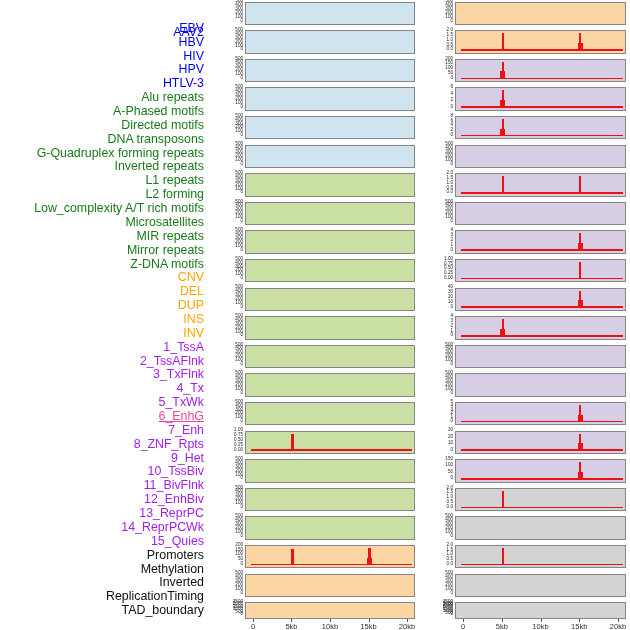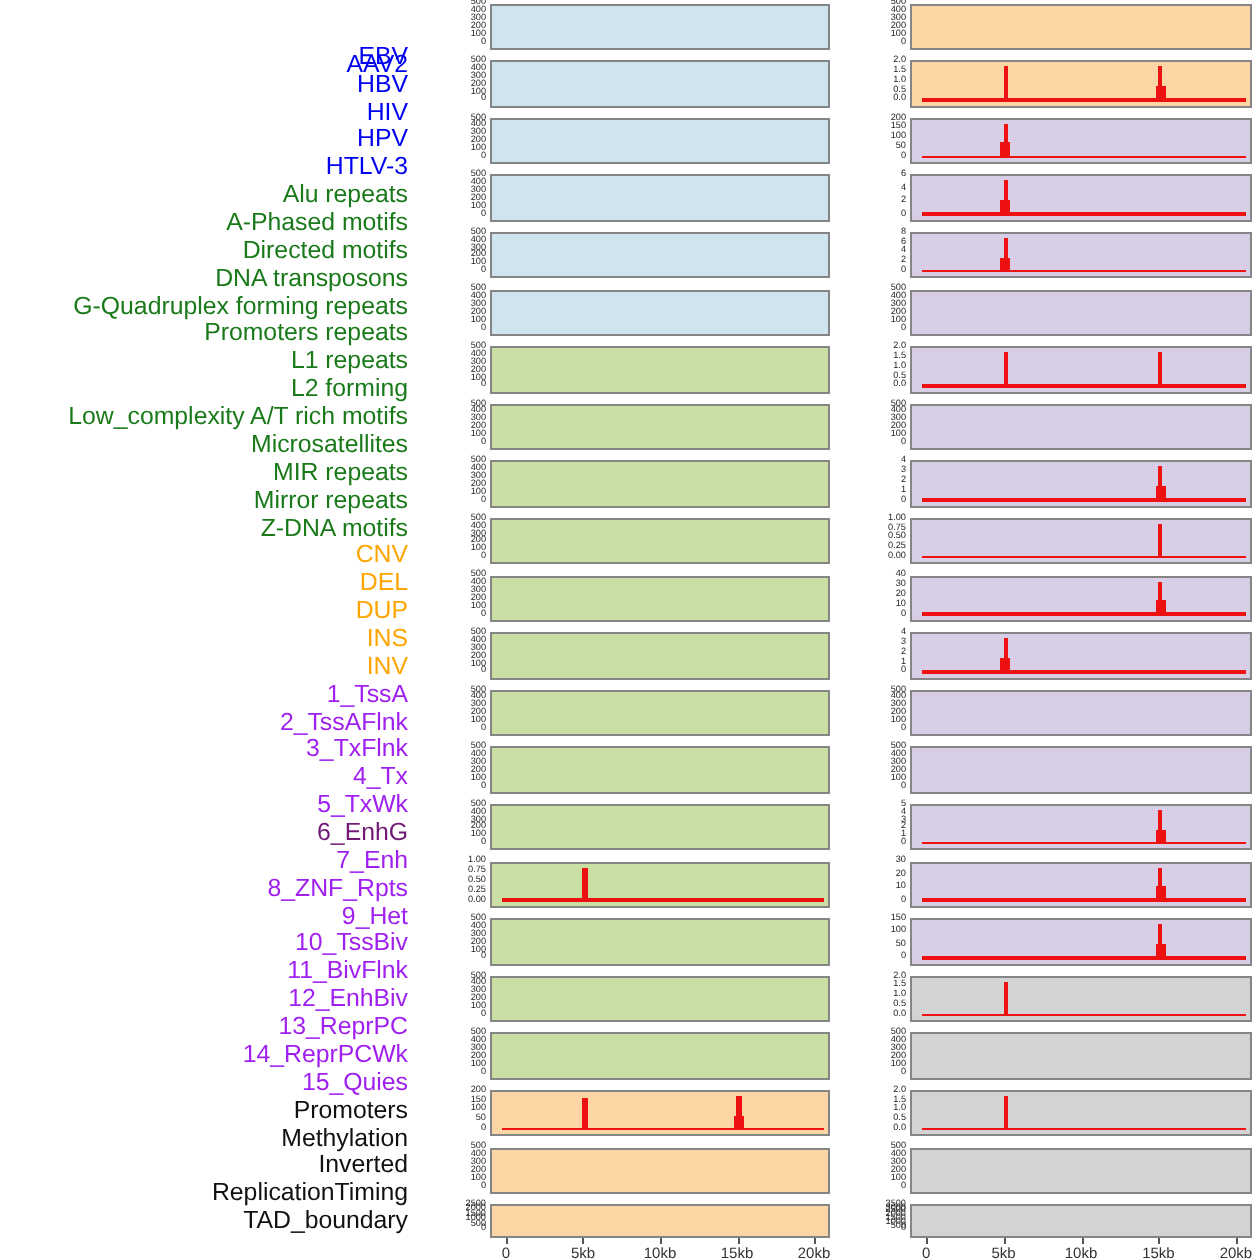--- a/index.html
+++ b/index.html
@@ -34,39 +34,39 @@
       <div class="track-label" style="top: 21.863px; color: rgb(0, 0, 240);">EBV</div>
       <div class="track-label" style="top: 35.726px; color: rgb(0, 0, 240);">HBV</div>
       <div class="track-label" style="top: 49.589px; color: rgb(0, 0, 240);">HIV</div>
       <div class="track-label" style="top: 63.452px; color: rgb(0, 0, 240);">HPV</div>
       <div class="track-label" style="top: 77.315px; color: rgb(0, 0, 240);">HTLV-3</div>
       <div class="track-label" style="top: 91.178px; color: rgb(26, 122, 26);">Alu repeats</div>
       <div class="track-label" style="top: 105.041px; color: rgb(26, 122, 26);">A-Phased motifs</div>
       <div class="track-label" style="top: 118.904px; color: rgb(26, 122, 26);">Directed motifs</div>
       <div class="track-label" style="top: 132.767px; color: rgb(26, 122, 26);">DNA transposons</div>
       <div class="track-label" style="top: 146.63px; color: rgb(26, 122, 26);">G-Quadruplex forming repeats</div>
-      <div class="track-label" style="top: 160.493px; color: rgb(26, 122, 26);">Promoters repeats</div>
+      <div class="track-label" style="top: 160.493px; color: rgb(26, 122, 26);">Inverted repeats</div>
       <div class="track-label" style="top: 174.356px; color: rgb(26, 122, 26);">L1 repeats</div>
       <div class="track-label" style="top: 188.219px; color: rgb(26, 122, 26);">L2 forming</div>
       <div class="track-label" style="top: 202.082px; color: rgb(26, 122, 26);">Low_complexity A/T rich motifs</div>
       <div class="track-label" style="top: 215.945px; color: rgb(26, 122, 26);">Microsatellites</div>
       <div class="track-label" style="top: 229.808px; color: rgb(26, 122, 26);">MIR repeats</div>
       <div class="track-label" style="top: 243.671px; color: rgb(26, 122, 26);">Mirror repeats</div>
       <div class="track-label" style="top: 257.534px; color: rgb(26, 122, 26);">Z-DNA motifs</div>
       <div class="track-label" style="top: 271.397px; color: rgb(255, 165, 0);">CNV</div>
       <div class="track-label" style="top: 285.26px; color: rgb(255, 165, 0);">DEL</div>
       <div class="track-label" style="top: 299.123px; color: rgb(255, 165, 0);">DUP</div>
       <div class="track-label" style="top: 312.986px; color: rgb(255, 165, 0);">INS</div>
       <div class="track-label" style="top: 326.849px; color: rgb(255, 165, 0);">INV</div>
       <div class="track-label" style="top: 340.712px; color: rgb(160, 32, 240);">1_TssA</div>
       <div class="track-label" style="top: 354.575px; color: rgb(160, 32, 240);">2_TssAFlnk</div>
       <div class="track-label" style="top: 368.438px; color: rgb(160, 32, 240);">3_TxFlnk</div>
       <div class="track-label" style="top: 382.301px; color: rgb(160, 32, 240);">4_Tx</div>
       <div class="track-label" style="top: 396.164px; color: rgb(160, 32, 240);">5_TxWk</div>
-      <div class="track-label" style="top: 410.027px; color: #701a75;">6_EnhG</div>
+      <div class="track-label" style="top: 410.027px; color: #ec4899; text-decoration: underline;">6_EnhG</div>
       <div class="track-label" style="top: 423.89px; color: rgb(160, 32, 240);">7_Enh</div>
       <div class="track-label" style="top: 437.753px; color: rgb(160, 32, 240);">8_ZNF_Rpts</div>
       <div class="track-label" style="top: 451.616px; color: rgb(160, 32, 240);">9_Het</div>
       <div class="track-label" style="top: 465.479px; color: rgb(160, 32, 240);">10_TssBiv</div>
       <div class="track-label" style="top: 479.342px; color: rgb(160, 32, 240);">11_BivFlnk</div>
       <div class="track-label" style="top: 493.205px; color: rgb(160, 32, 240);">12_EnhBiv</div>
       <div class="track-label" style="top: 507.068px; color: rgb(160, 32, 240);">13_ReprPC</div>
       <div class="track-label" style="top: 520.931px; color: rgb(160, 32, 240);">14_ReprPCWk</div>
       <div class="track-label" style="top: 534.794px; color: rgb(160, 32, 240);">15_Quies</div>
       <div class="track-label" style="top: 548.657px; color: rgb(17, 17, 17);">Promoters</div>

